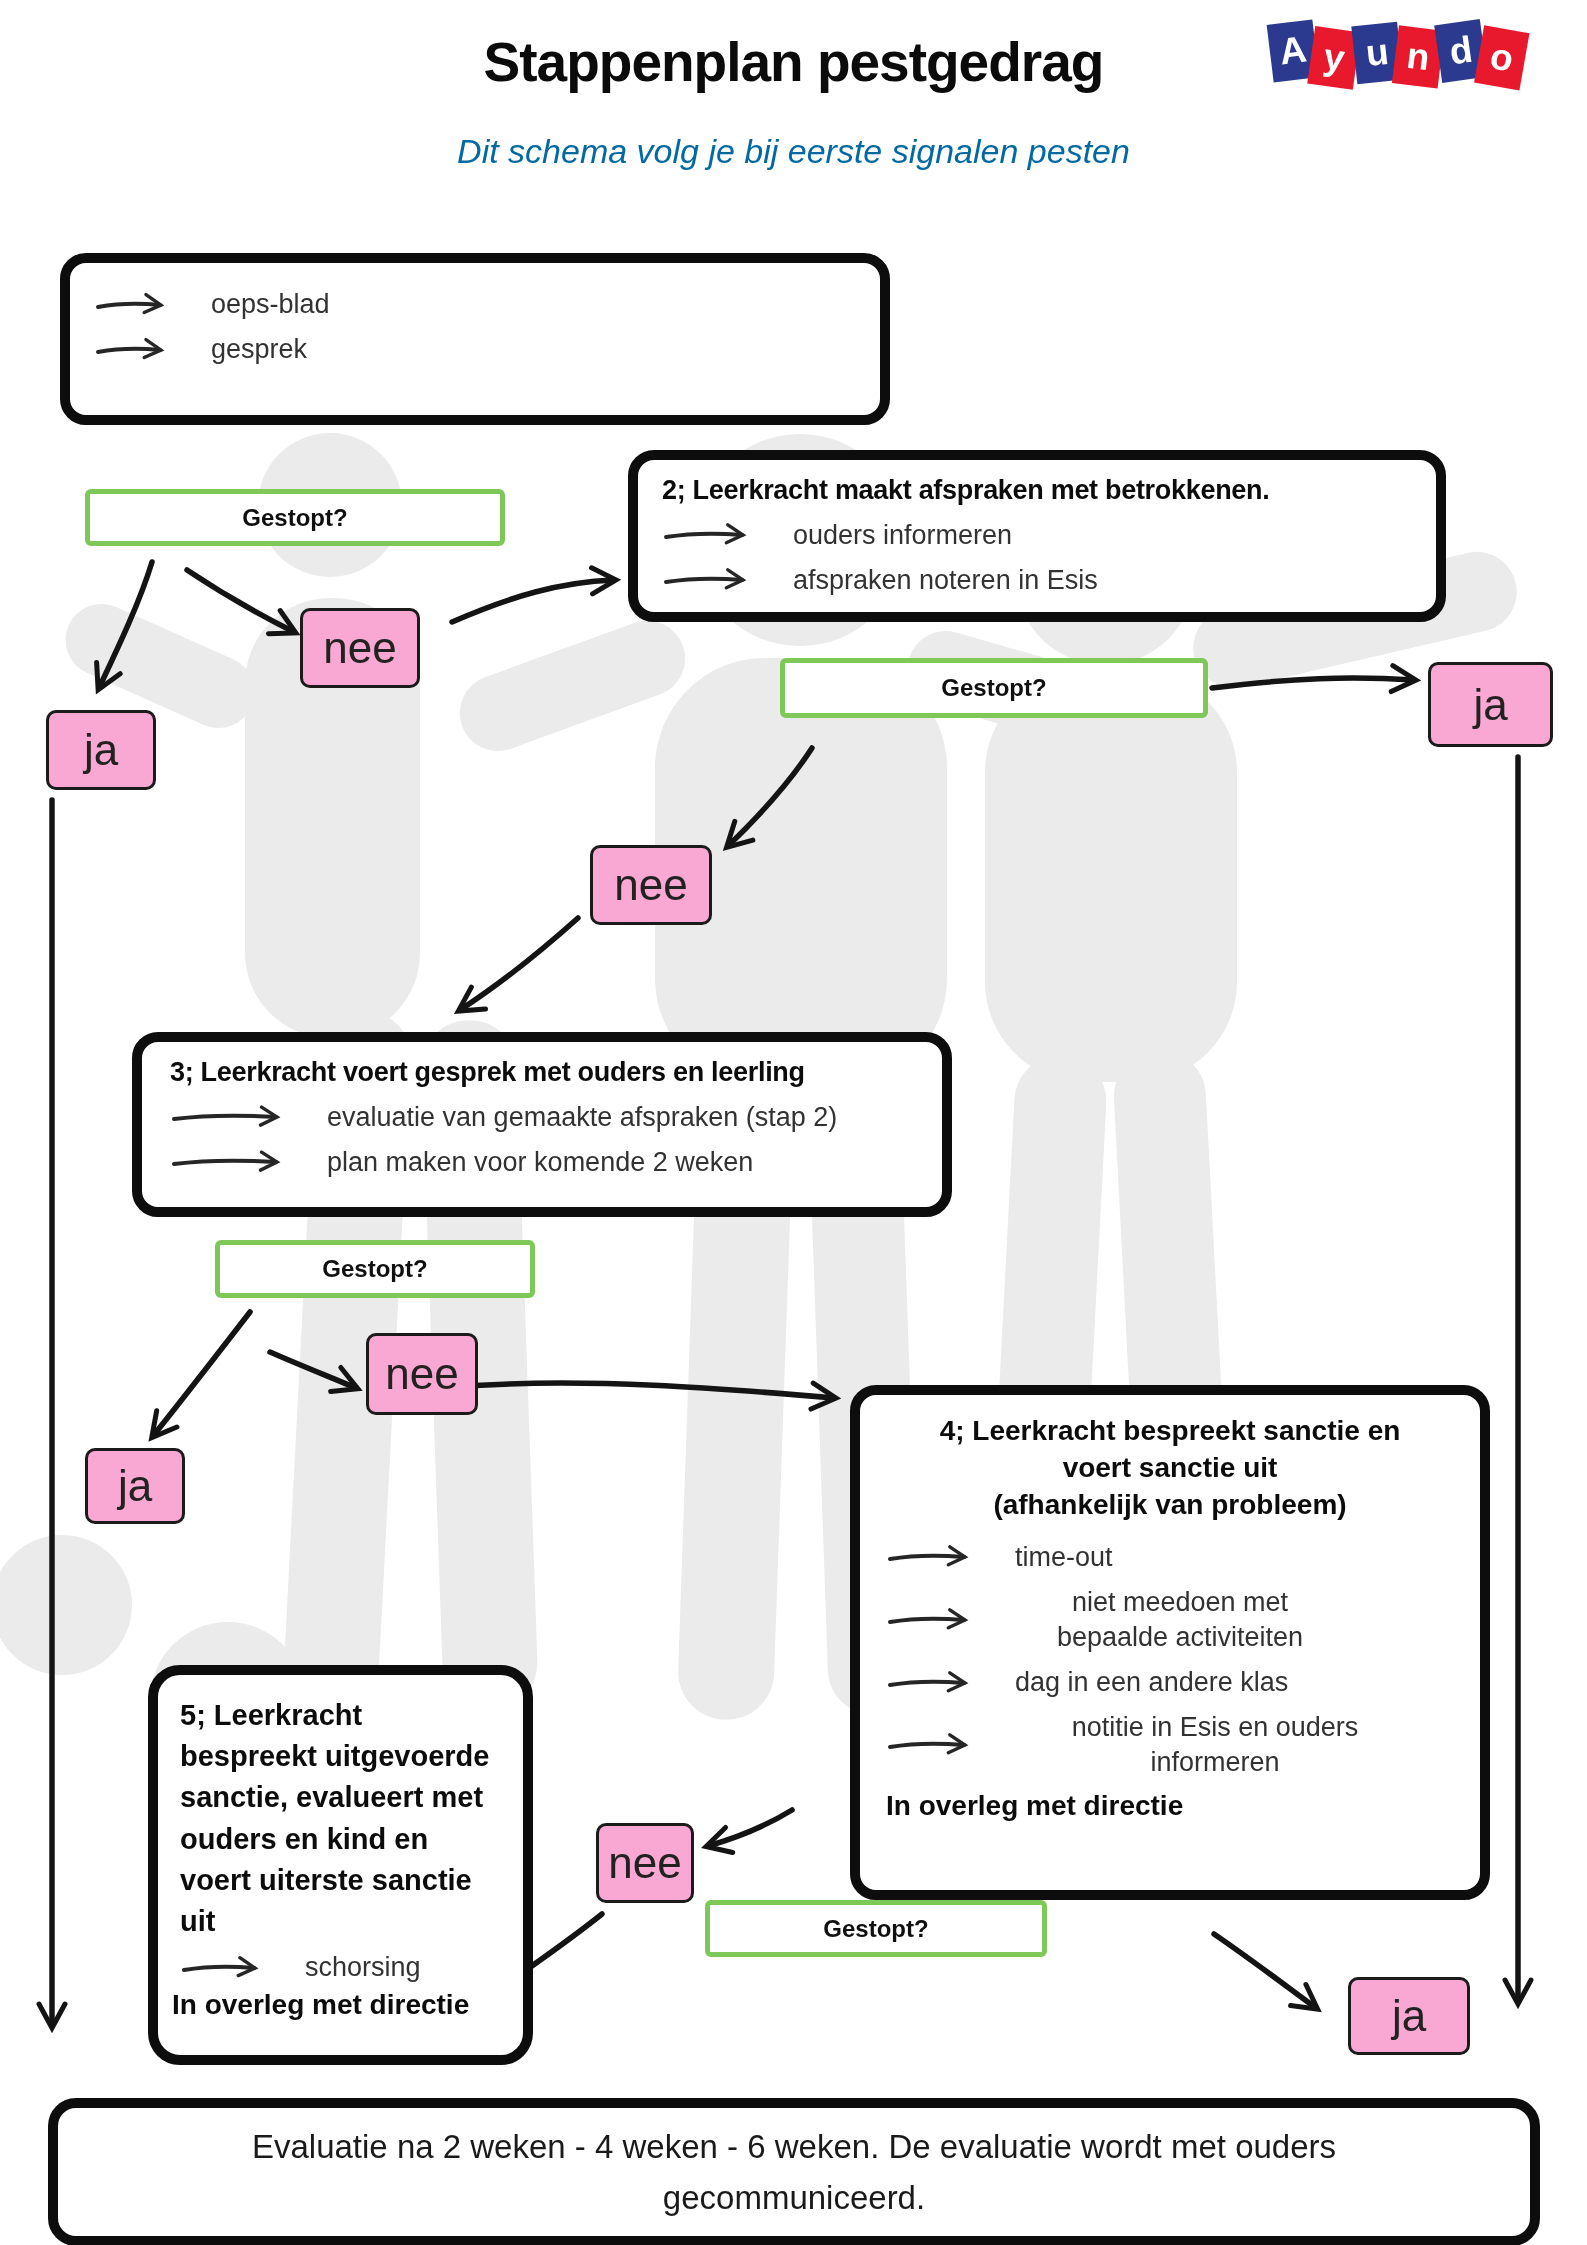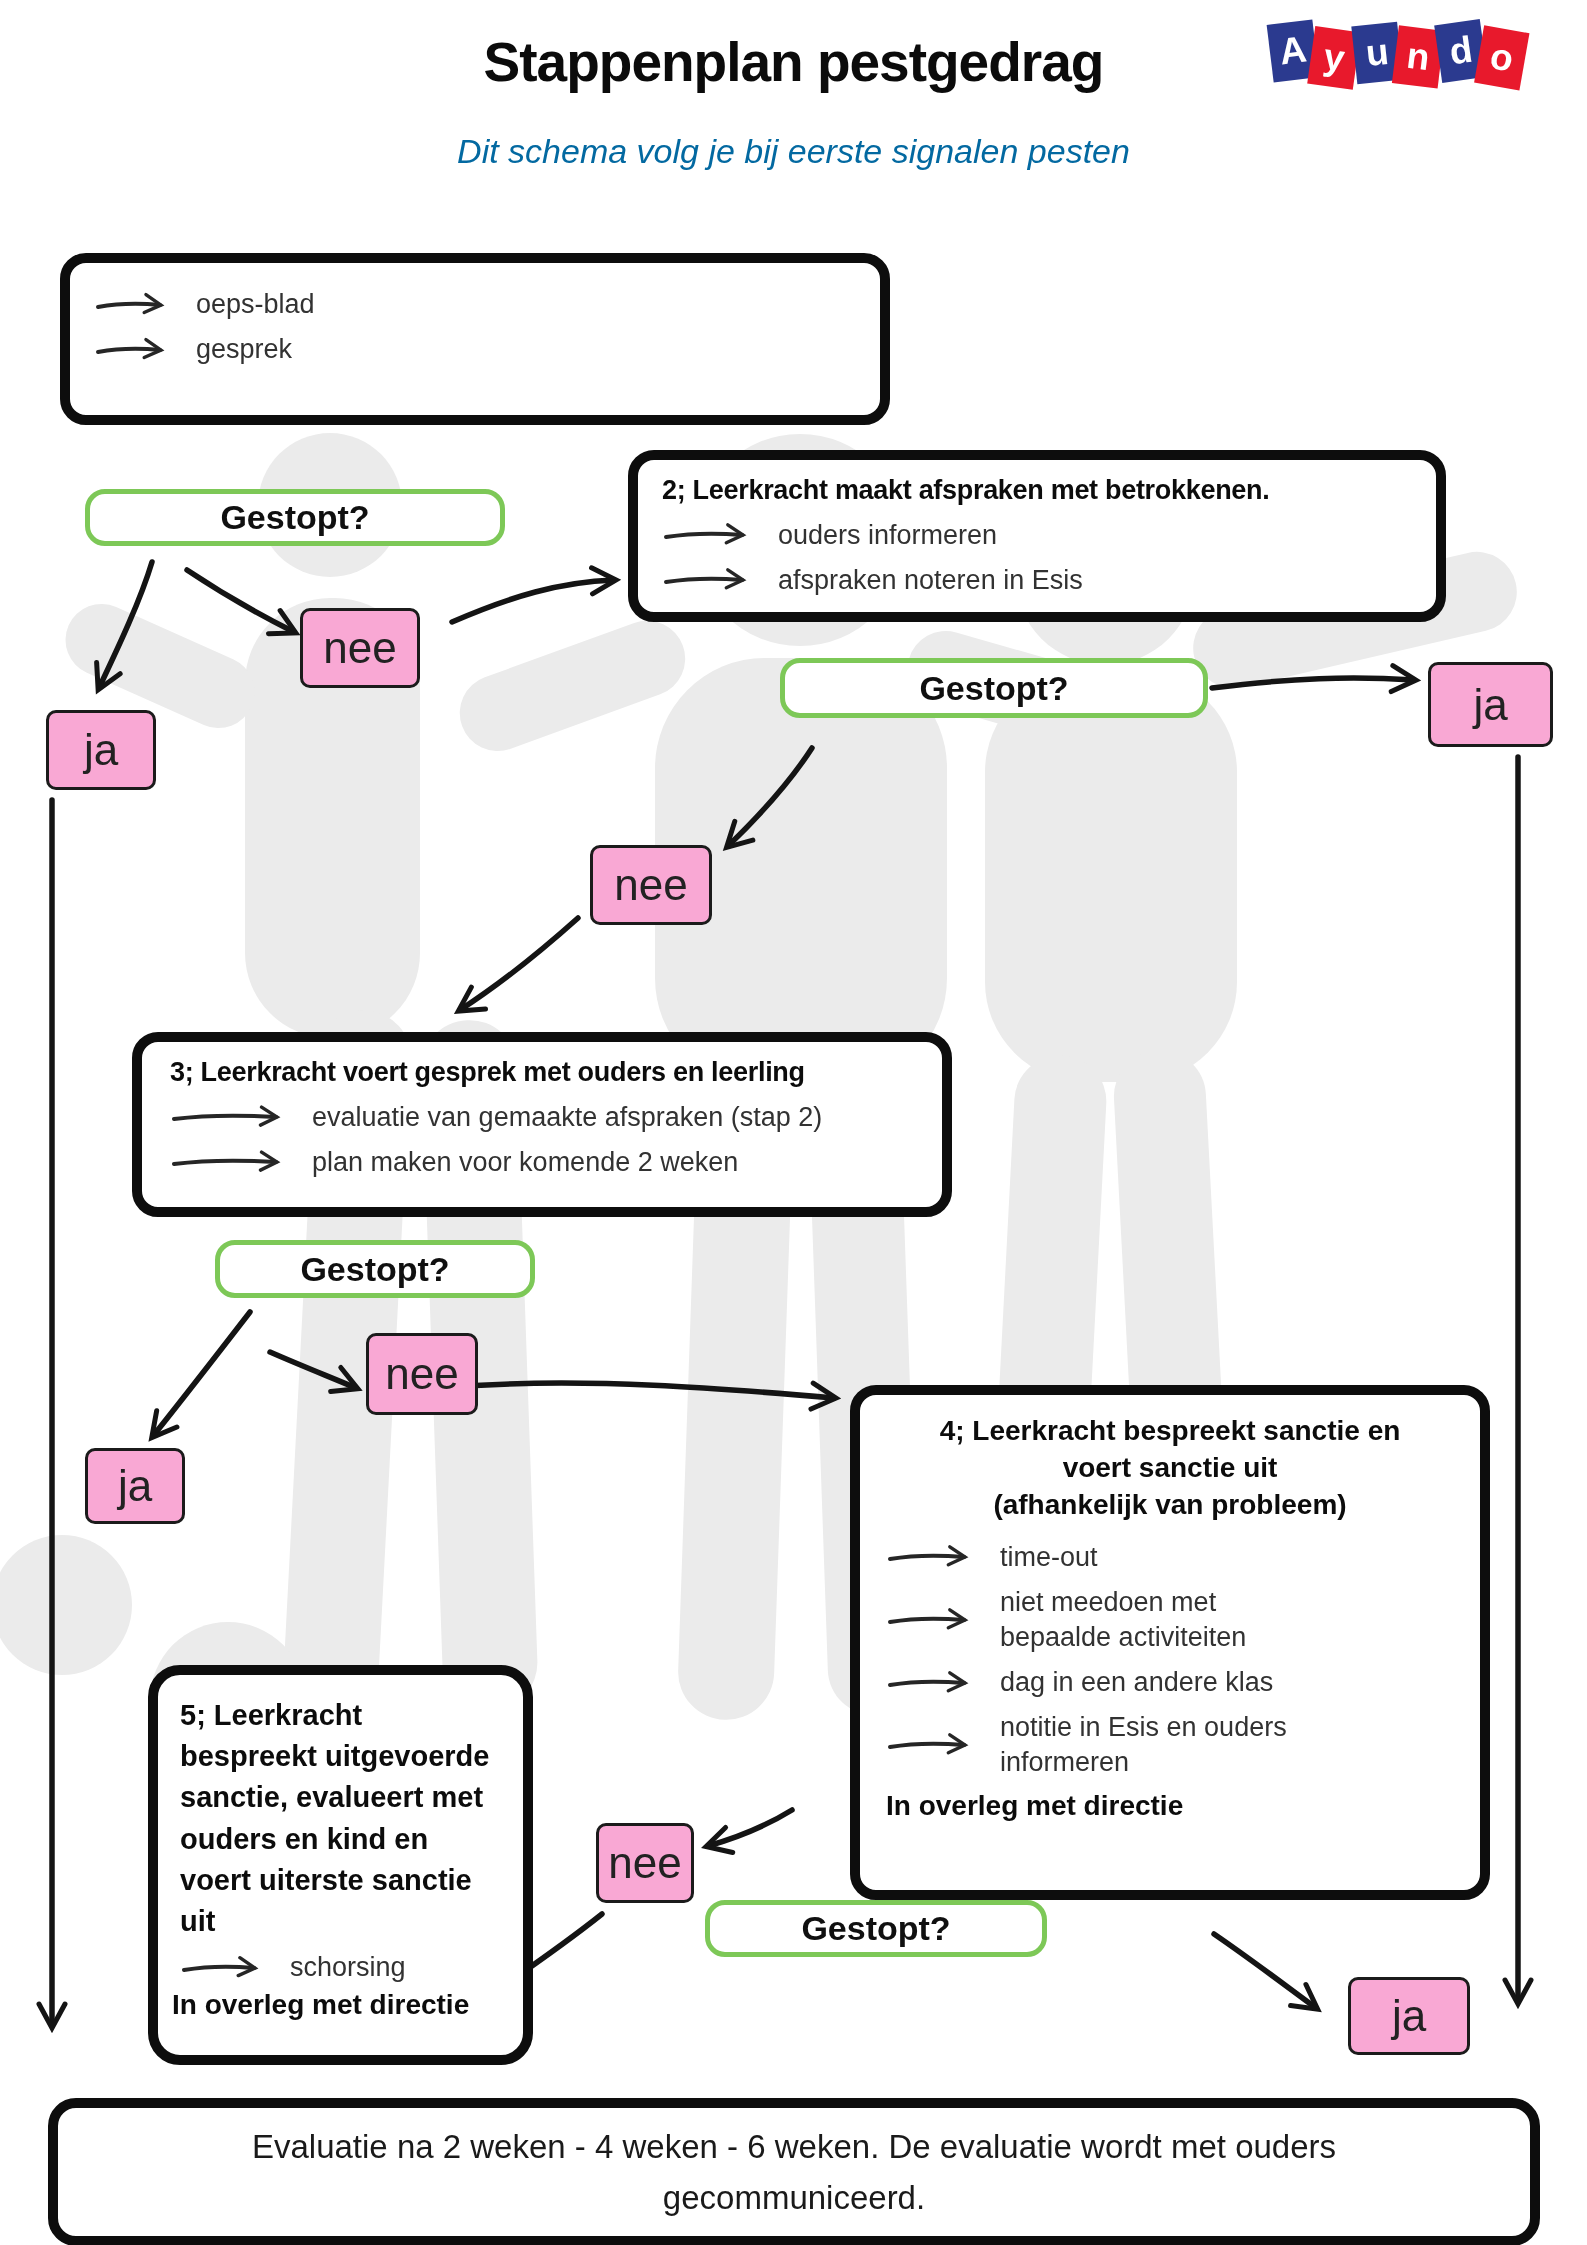--- a/index.html
+++ b/index.html
@@ -18,26 +18,26 @@
   .logo span{display:flex;align-items:center;justify-content:center;width:46px;height:58px;
     color:#fff;font-size:37px;font-weight:800;margin-right:-4px;}
   .lb{background:#2b3a8f;} .lr{background:#e8192c;}
   .l0{transform:rotate(-7deg);} .l1{transform:rotate(8deg) translateY(7px);}
   .l2{transform:rotate(-6deg) translateY(2px);} .l3{transform:rotate(7deg) translateY(6px);}
   .l4{transform:rotate(-8deg);} .l5{transform:rotate(10deg) translateY(7px);}
 
   
   .stepbox{background:#fff;border:10px solid #0d0d0d;border-radius:26px;padding:14px 24px;}
   .step-title{font-size:27px;font-weight:700;color:#0c0c0c;letter-spacing:-0.3px;line-height:1.25;}
-  .bullet{display:flex;align-items:center;gap:14px;margin-top:10px;}
+  .bullet{display:flex;align-items:center;gap:29px;margin-top:10px;text-align:center;}
   .bullet-text{font-size:27px;font-weight:400;color:#323232;line-height:1.3;max-width:430px;}
   .arrow-ic{flex:0 0 auto;}
 
-  .decision{background:#fff;border:5px solid #7dc857;border-radius:20px;display:flex;align-items:center;
-    justify-content:center;font-size:34px;font-weight:800;color:#101010;}
+  .decision{background:#fff;border:5px solid #7dc857;border-radius:6px;display:flex;align-items:center;
+    justify-content:center;font-size:24px;font-weight:800;color:#101010;}
   .answer{background:#f9a8d4;border:3px solid #1b1b1b;border-radius:10px;display:flex;align-items:center;
     justify-content:center;font-size:44px;font-weight:400;color:#222;}
   .b4-title{font-size:28px;font-weight:700;color:#0c0c0c;line-height:1.32;text-align:center;}
   .b4-footer{font-size:28px;font-weight:700;color:#0c0c0c;margin-top:10px;}
   .b5-title{font-size:29px;font-weight:700;color:#0c0c0c;line-height:1.42;}
   .b5-footer{font-size:28px;font-weight:700;color:#0c0c0c;margin-top:4px;margin-left:-8px;}
 
   .evalbox{background:#fff;border:10px solid #0d0d0d;border-radius:28px;display:flex;flex-direction:column;
     align-items:center;justify-content:center;margin-top:16px;}
   .eval-line{font-size:33px;font-weight:400;color:#1a1a1a;line-height:1.55;text-align:center;}

